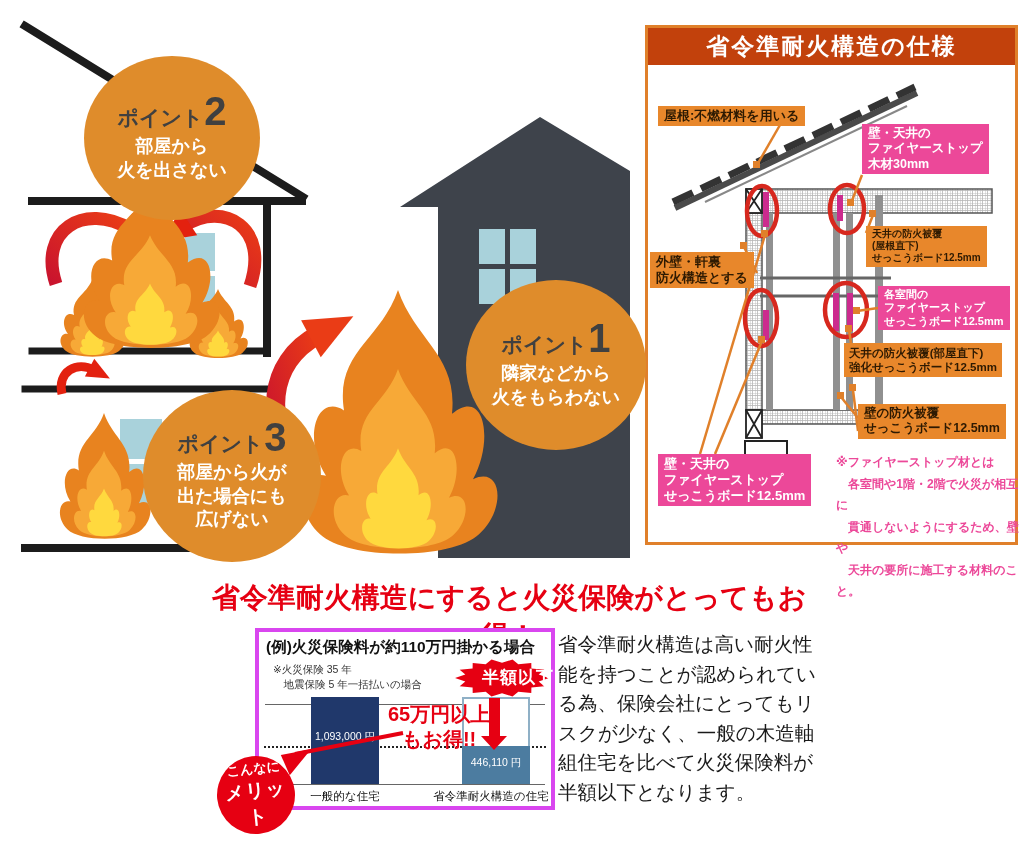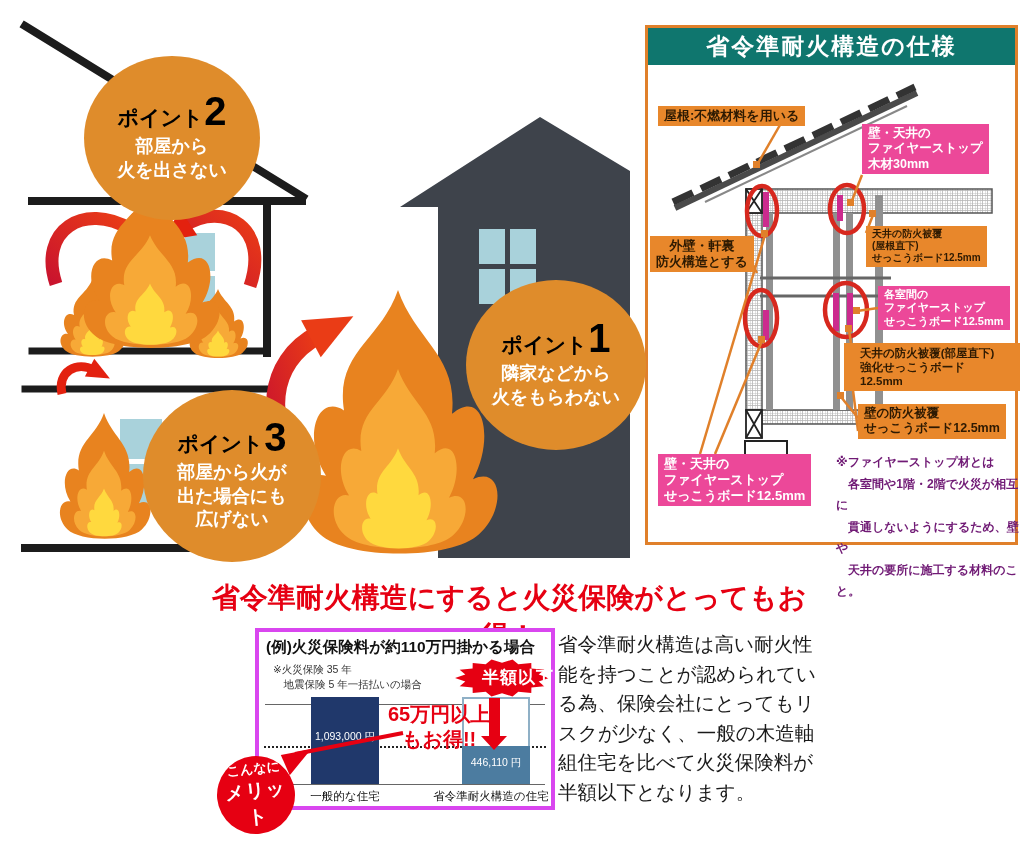--- a/index.html
+++ b/index.html
@@ -4,35 +4,35 @@
 <style>
   * { margin:0; padding:0; box-sizing:border-box; }
   body { background:#fff; font-family:"Liberation Sans","DejaVu Sans",sans-serif; }
   .canvas { position:relative; width:1020px; height:843px; background:#fff; overflow:hidden; }
   svg { display:block; }
 
   
   .pt-circle { position:absolute; background:#DF8C2B; border-radius:50%;
     display:flex; flex-direction:column; align-items:center; justify-content:center;
     text-align:center; z-index:3; }
-  .pt-head { color:#000000; font-weight:bold; font-size:21px; display:flex; align-items:flex-end; line-height:1; }
+  .pt-head { color:#404040; font-weight:bold; font-size:21px; display:flex; align-items:flex-end; line-height:1; }
   .pt-num { font-size:40px; font-weight:900; line-height:0.85; margin-left:1px; }
   .pt-desc { color:#fff; font-weight:bold; font-size:18px; line-height:1.3; white-space:pre-line; margin-top:7px; }
 
   
   .panel { position:absolute; left:645px; top:25px; width:373px; height:520px;
     border:3px solid #E0802A; background:#fff; z-index:1; }
-  .panel-title { height:37px; background:#0f766e; color:#fff; font-weight:bold;
+  .panel-title { height:37px; background:#c2410c; color:#fff; font-weight:bold;
     font-size:23px; text-align:center; line-height:37px; letter-spacing:2px; }
   .lbl { position:absolute; font-weight:bold; line-height:1.22; padding:2px 6px;
     white-space:pre-line; z-index:4; }
   .lbl.orange { background:#E8872B; color:#2e1a02; }
   .lbl.deep { background:#ec4899; color:#fff; }
   .spec-note { position:absolute; left:836px; top:452px; width:184px; font-size:12px;
-    font-weight:bold; color:#701a75; line-height:21.5px; white-space:pre-line; z-index:4; }
+    font-weight:bold; color:#ec4899; line-height:21.5px; white-space:pre-line; z-index:4; }
 
   
   .headline { position:absolute; left:195px; top:579px; width:628px; text-align:center;
     font-size:28px; font-weight:900; color:#E60012; letter-spacing:0px; z-index:2;
     text-shadow:0 0 1px #ffffff; }
   .chart-box { position:absolute; left:255px; top:628px; width:300px; height:182px;
     border:4px solid #d946ef; background:#fff; z-index:2; }
   .chart-title { position:absolute; left:7px; top:5px; font-size:15.5px; font-weight:bold; color:#111; }
   .chart-note { position:absolute; left:14px; top:30px; font-size:10.5px; color:#333;
     line-height:1.45; white-space:pre-line; }
@@ -249,26 +249,26 @@
     </g>
   </svg>
 
   <div class="lbl orange" style="left:658px;top:106px;font-size:13px;">屋根:不燃材料を用いる</div>
   <div class="lbl deep" style="left:862px;top:124px;font-size:12.5px;">壁・天井の
 ファイヤーストップ
 木材30mm</div>
   <div class="lbl orange" style="left:866px;top:226px;font-size:10px;">天井の防火被覆
 (屋根直下)
 せっこうボード12.5mm</div>
-  <div class="lbl orange" style="left:650px;top:236px;font-size:13px;text-align:center;">外壁・軒裏
+  <div class="lbl orange" style="left:650px;top:252px;font-size:13px;">外壁・軒裏
 防火構造とする</div>
   <div class="lbl deep" style="left:878px;top:286px;font-size:11px;">各室間の
 ファイヤーストップ
 せっこうボード12.5mm</div>
-  <div class="lbl orange" style="left:844px;top:343px;font-size:11.5px;padding:3px 16px;">天井の防火被覆(部屋直下)
+  <div class="lbl orange" style="left:844px;top:343px;font-size:11.5px;padding:3px 5px;">天井の防火被覆(部屋直下)
 強化せっこうボード12.5mm</div>
   <div class="lbl orange" style="left:858px;top:404px;font-size:12.5px;">壁の防火被覆
 せっこうボード12.5mm</div>
   <div class="lbl deep" style="left:658px;top:454px;font-size:13px;">壁・天井の
 ファイヤーストップ
 せっこうボード12.5mm</div>
   <div class="spec-note">※ファイヤーストップ材とは
 　各室間や1階・2階で火災が相互に
 　貫通しないようにするため、壁や
 　天井の要所に施工する材料のこと。</div>

